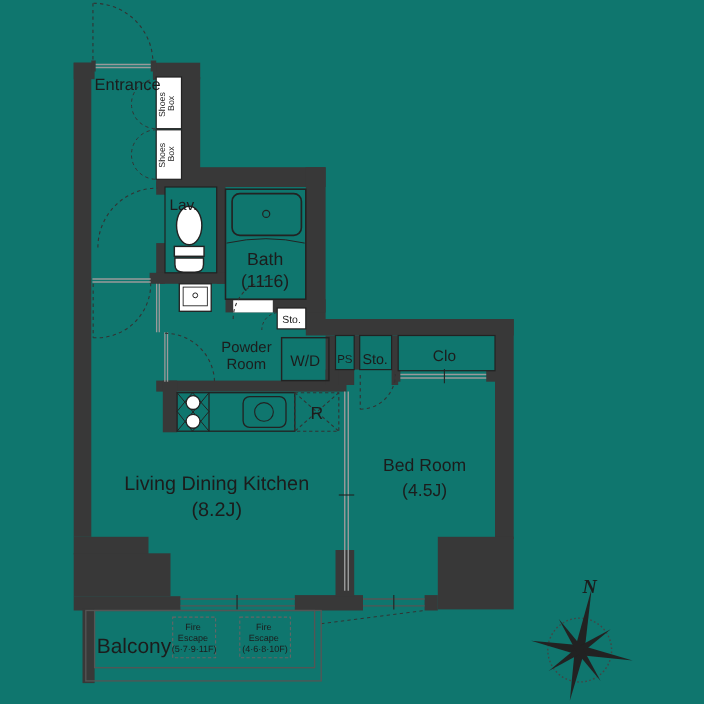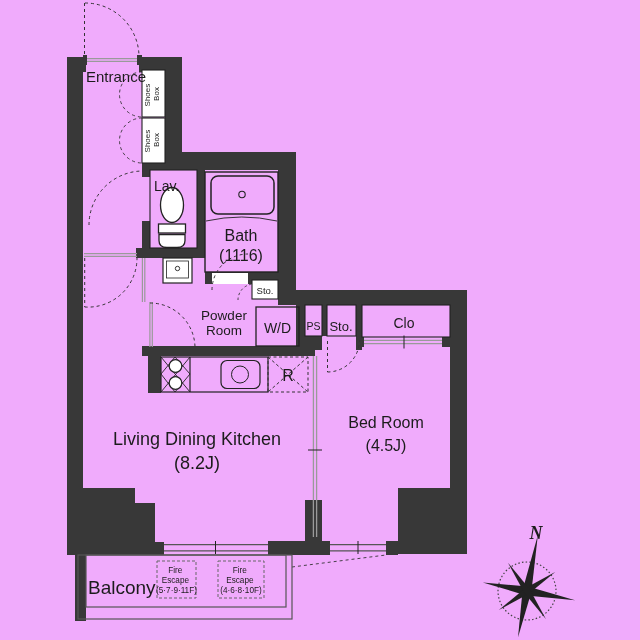--- a/index.html
+++ b/index.html
@@ -1,16 +1,16 @@
 <!DOCTYPE html>
 <html><head>
 <meta charset="utf-8">
 <style>
   html,body{margin:0;padding:0;background:#fff;}
-  #stage{position:relative;width:640px;height:640px;background:#f0abfc;overflow:hidden;
+  #stage{position:relative;width:640px;height:640px;background:#0f766e;overflow:hidden;
          font-family:"Liberation Sans", sans-serif;}
   svg text{fill:#1c1c1c;font-family:"Liberation Sans", sans-serif;}
   .serif{font-family:"Liberation Serif", serif;}
 </style>
 </head>
 <body>
 
 <div id="stage">
 <svg width="640" height="640" viewBox="0 0 640 640">
 

